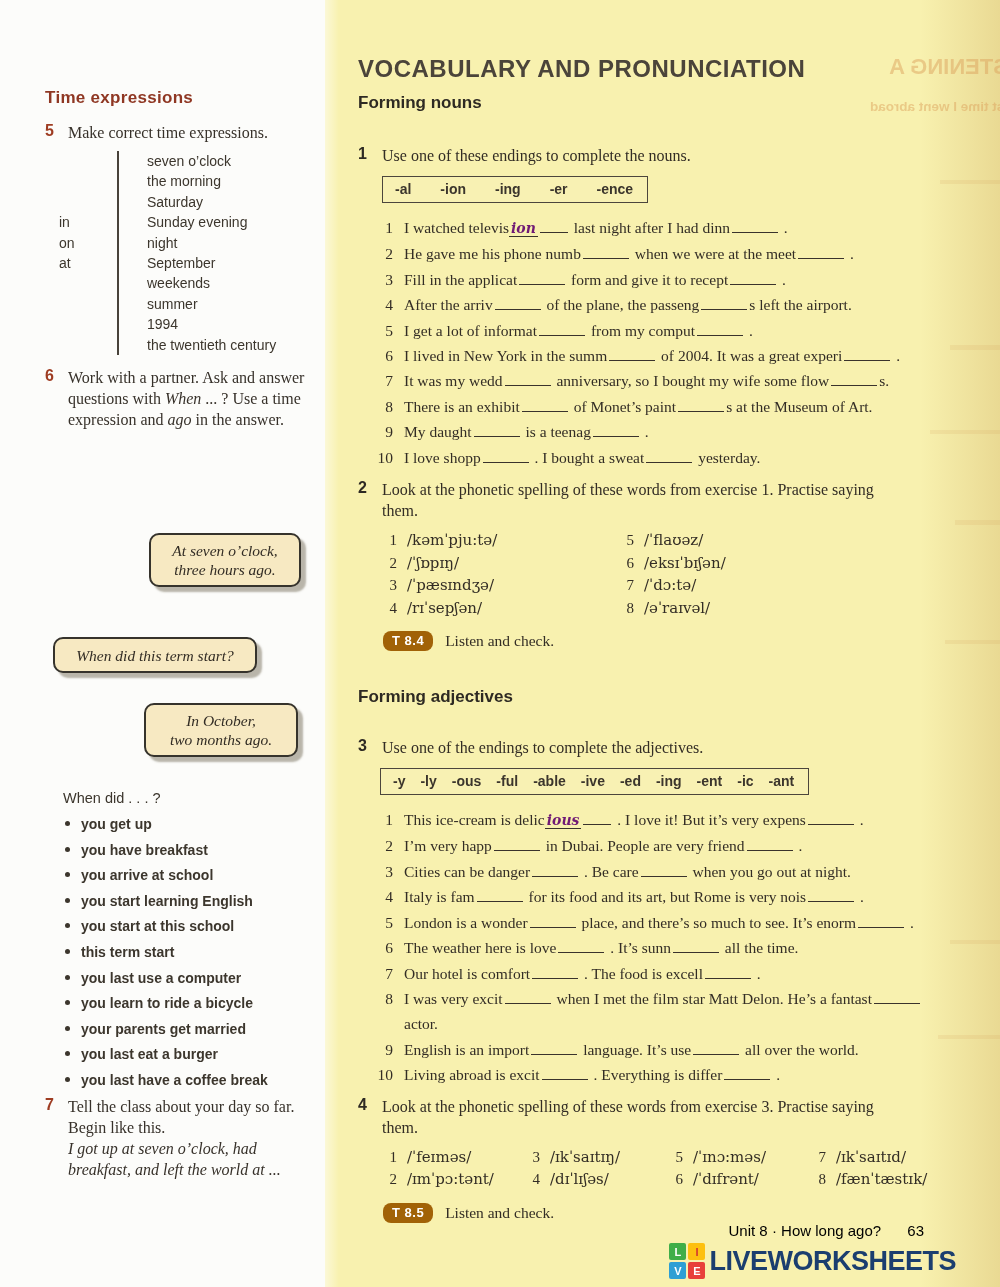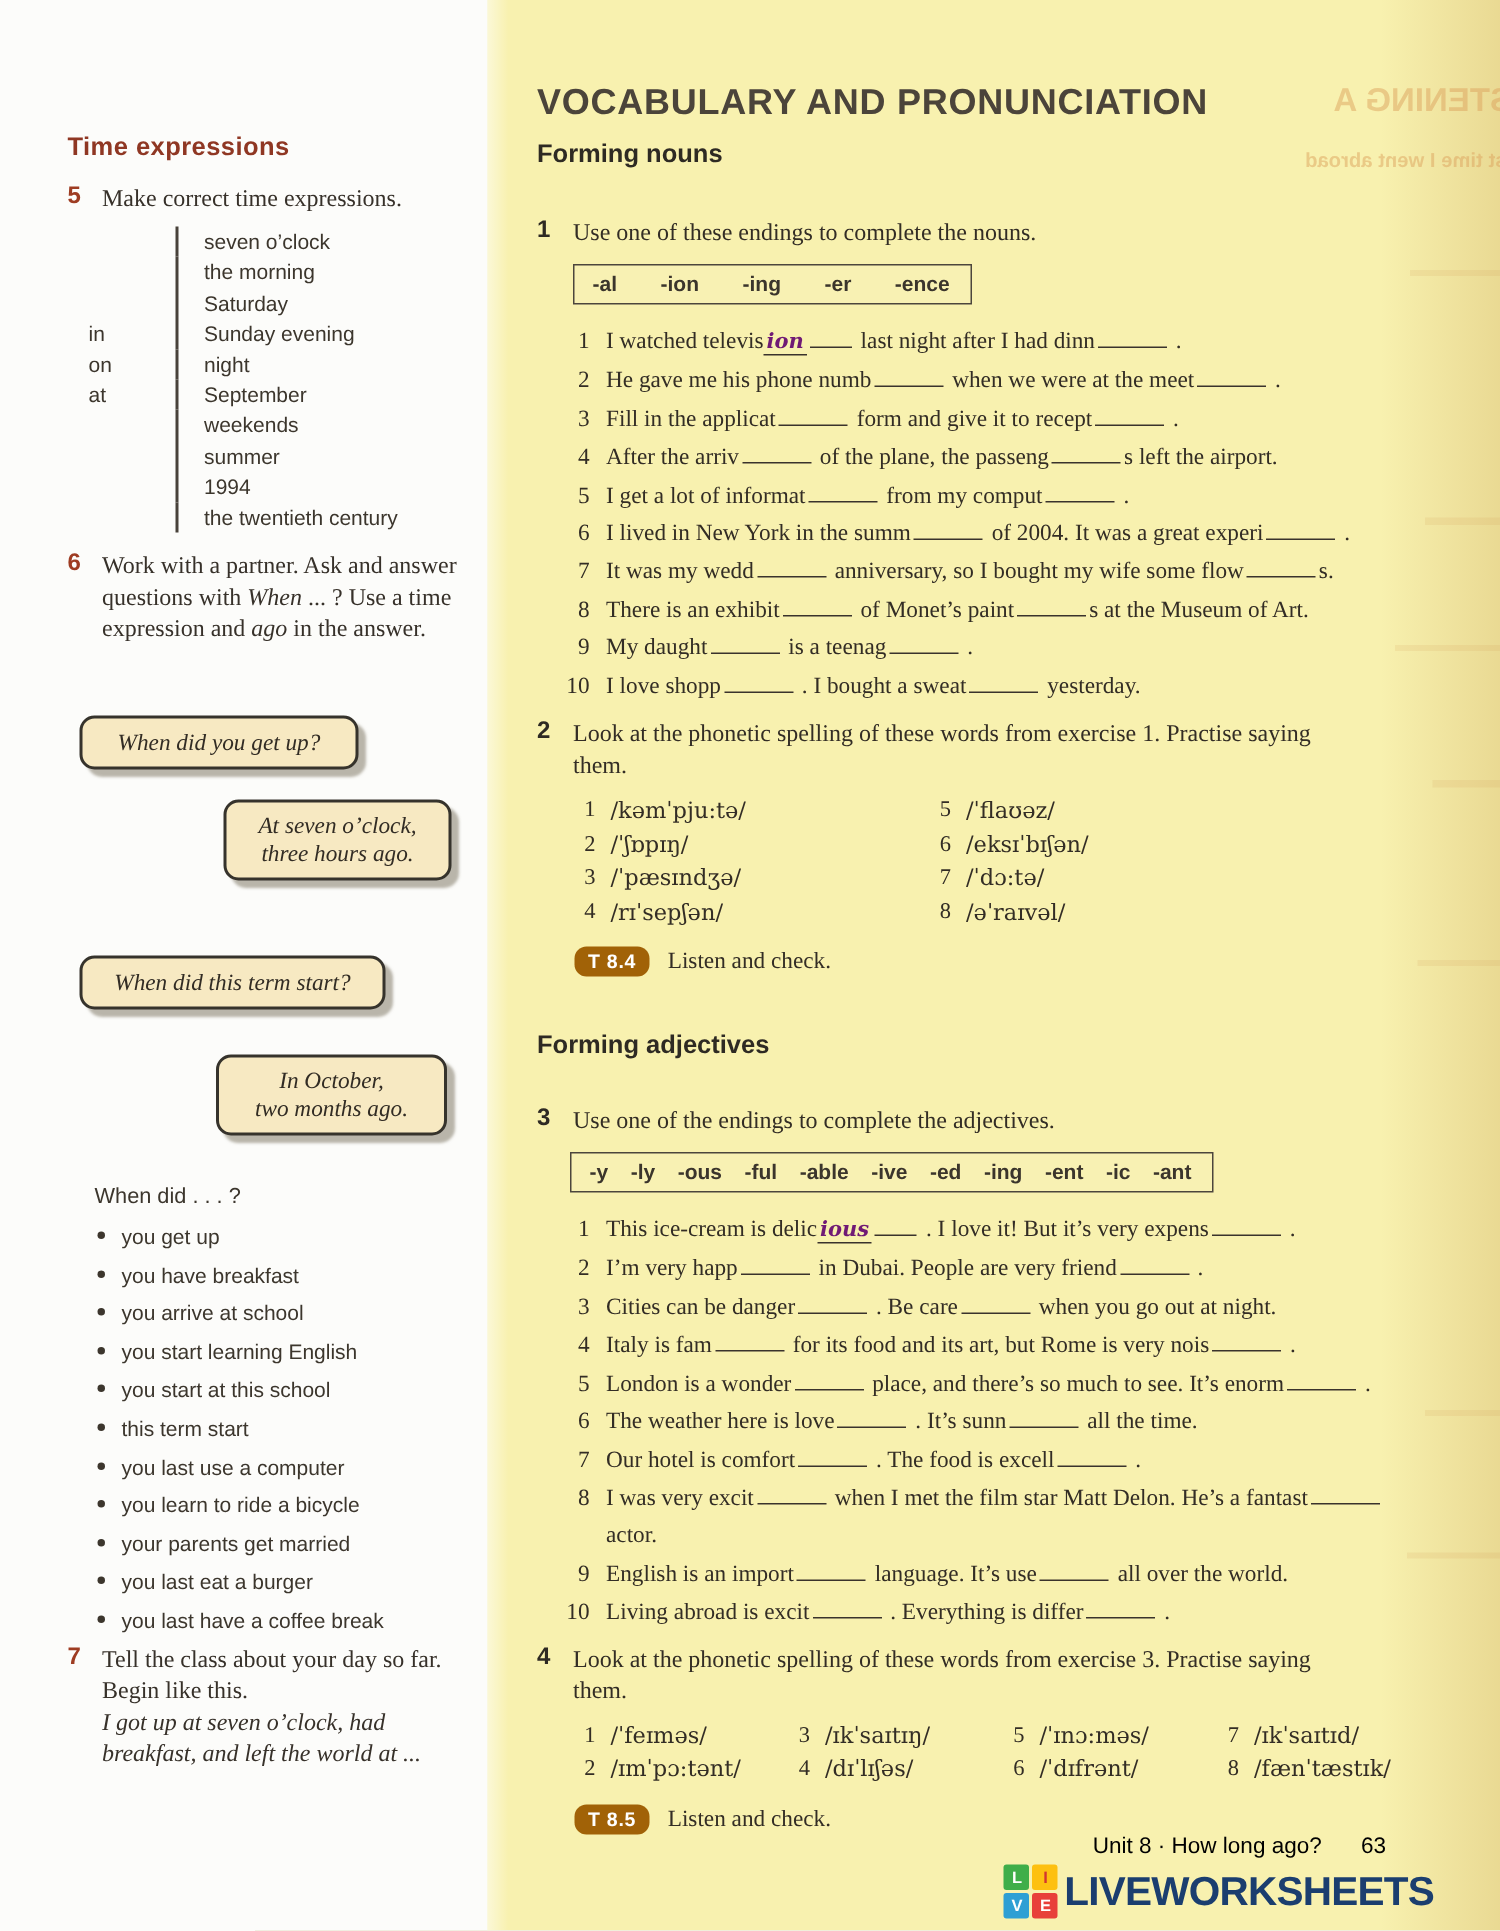--- a/index.html
+++ b/index.html
@@ -20,31 +20,31 @@
   .red-head{font-family:"Liberation Sans",sans-serif;font-weight:bold;font-size:17px;
             color:#8f3723;letter-spacing:.3px;margin:0 0 14px 0;}
   .ex-left{display:flex;margin-top:14px;}
   .lnum{font-family:"Liberation Sans",sans-serif;font-weight:bold;font-size:16px;color:#9e3c22;
         width:14px;flex:none;}
   .ltext{font-size:16px;line-height:21px;margin-left:9px;width:256px;}
   .opts{margin:8px 0 4px 14px;}
   .opt-row{display:flex;line-height:20.4px;}
   .opt-prep{width:34px;flex:none;font-family:"Liberation Sans",sans-serif;font-size:14px;
             color:#3c362d;padding-right:24px;}
-  .opt-val{border-left:2px solid #48423a;padding-left:17px;
+  .opt-val{border-left:2px solid #48423a;padding-left:28px;
            font-family:"Liberation Sans",sans-serif;font-size:14px;color:#3c362d;}
   
   .bubble{position:absolute;background:#f7e9c2;border:2px solid #36332c;border-radius:10px;
           box-shadow:5px 5px 2px rgba(130,122,104,.55);
           font-style:italic;font-size:15.5px;line-height:19px;color:#322c24;
           display:flex;flex-direction:column;align-items:center;justify-content:center;
           text-align:center;padding:5px 10px;}
   .tail{position:absolute;bottom:-24px;z-index:-1;}
   .whendid{position:absolute;font-family:"Liberation Sans",sans-serif;font-size:14.5px;color:#3c362d;}
-  .bullets{position:absolute;}
+  .bullets{position:absolute;font-weight:bold;}
   .bullet-row{display:flex;align-items:baseline;line-height:25.6px;
               font-family:"Liberation Sans",sans-serif;font-size:14px;color:#3c362d;}
   .dot{width:5px;height:5px;border-radius:50%;background:#3c362d;flex:none;margin-right:11px;
        position:relative;top:-3px;}
   .italic{font-style:italic;}
   
   .rightcol{position:absolute;left:358px;top:55px;width:592px;}
   .main-title{font-family:"Liberation Sans",sans-serif;font-size:24px;font-weight:bold;
               letter-spacing:.5px;color:#4b443a;margin:0;}
   .sub-head{font-family:"Liberation Sans",sans-serif;font-size:17px;font-weight:bold;
@@ -156,26 +156,20 @@
           <span class="opt-val">the twentieth century</span>
         </div>
       </div>
 
     <div class="ex-left" style="margin-top:12px;">
       <span class="lnum">6</span>
       <span class="ltext">Work with a partner. Ask and answer questions with <em>When</em> ... ? Use a time expression and <em>ago</em> in the answer.</span>
     </div>
   </div>
 
-  <div class="bubble" style="left:53px;top:477px;width:162px;min-height:22px;">
-    <span>When did you get up?</span>
-    <svg class="tail" style="left:28px;" width="34" height="26">
-        <polygon points="2,0 32,0 8,25" fill="#f7e9c2" stroke="#36332c" stroke-width="2"></polygon>
-      </svg>
-  </div>
   <div class="bubble" style="left:149px;top:533px;width:128px;min-height:40px;">
     <span>At seven o’clock,</span>
     <span>three hours ago.</span>
     <svg class="tail" style="left:62px;" width="34" height="26">
         <polygon points="2,0 32,0 14,25" fill="#f7e9c2" stroke="#36332c" stroke-width="2"></polygon>
       </svg>
   </div>
   <div class="bubble" style="left:53px;top:637px;width:180px;min-height:22px;">
     <span>When did this term start?</span>
     <svg class="tail" style="left:30px;" width="34" height="26">

